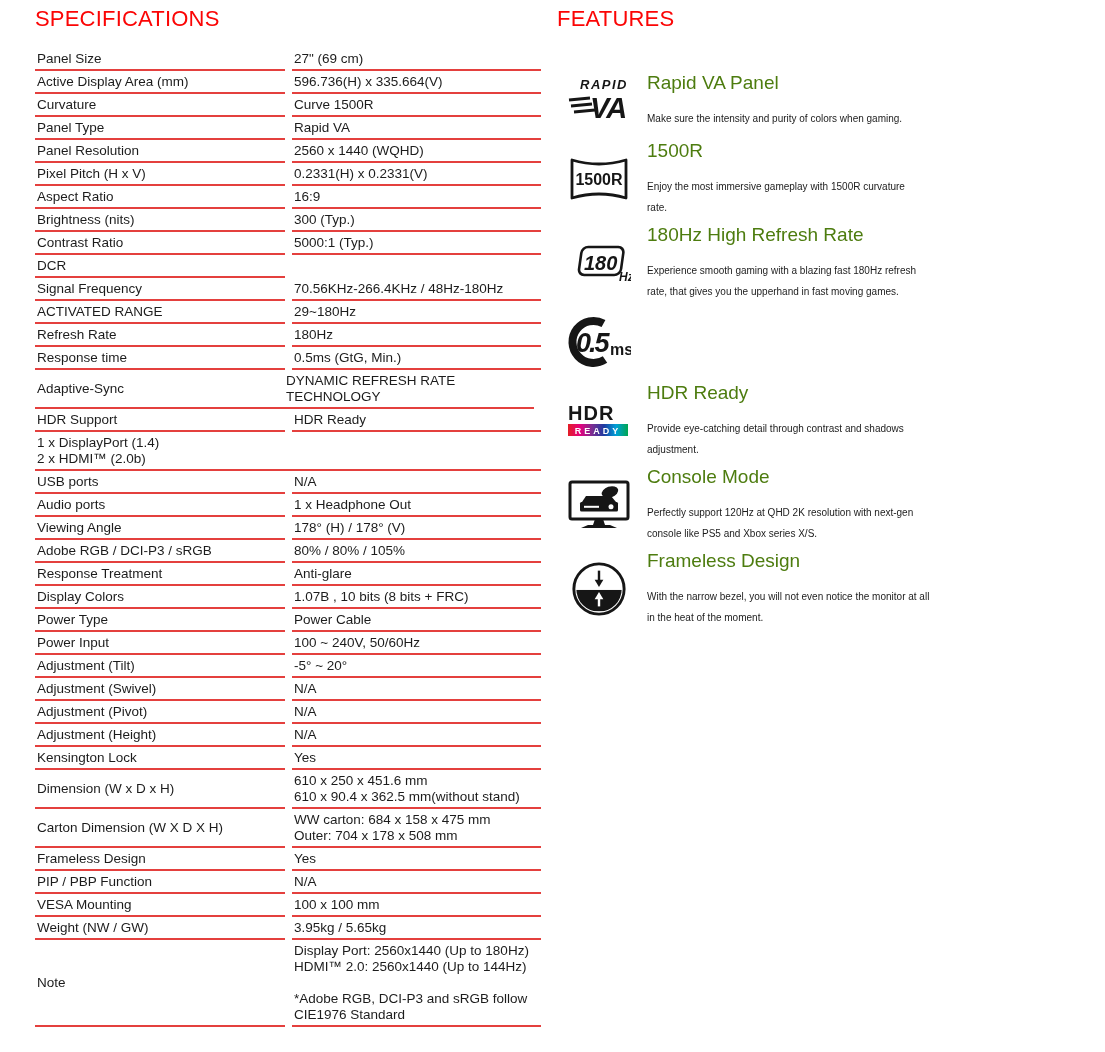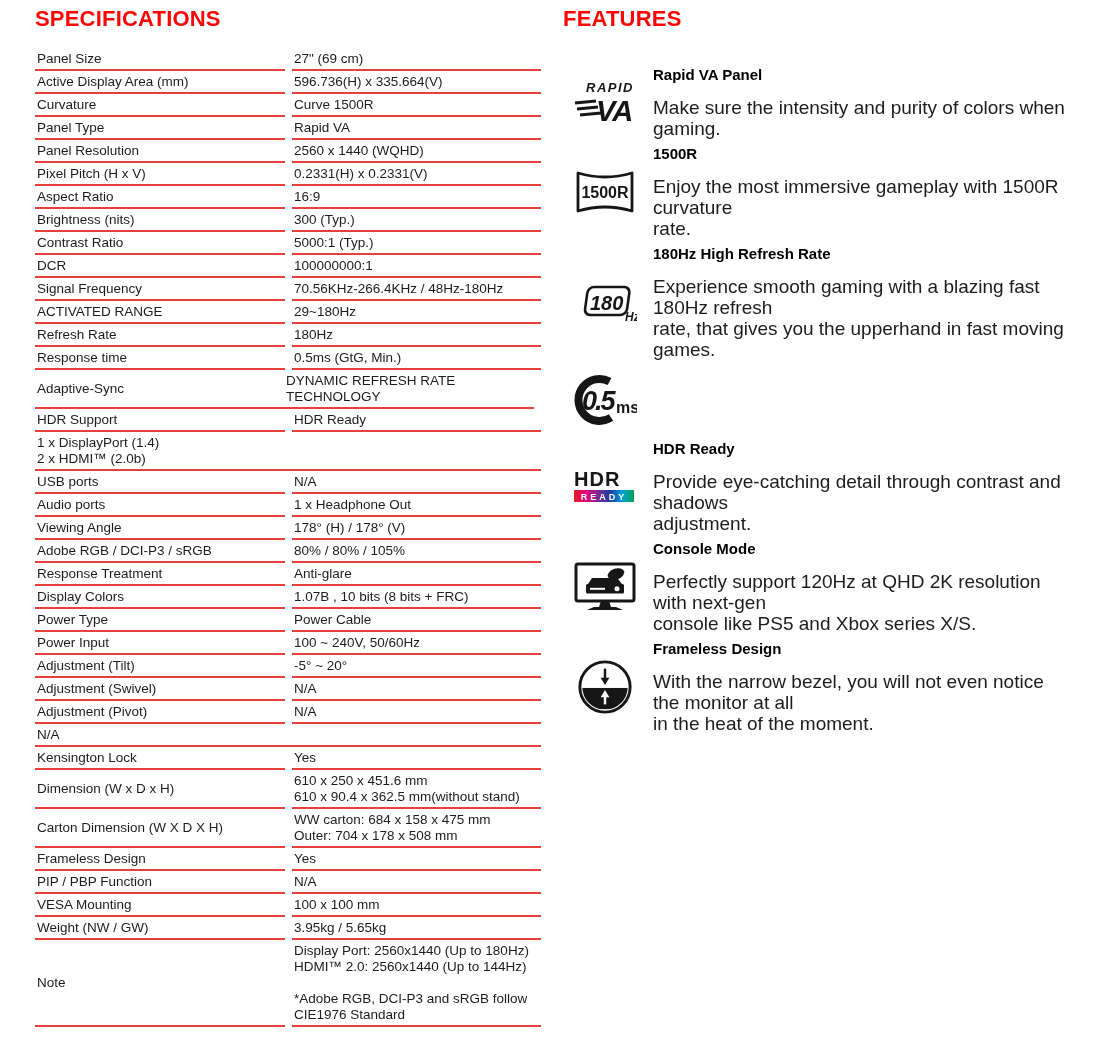--- a/index.html
+++ b/index.html
@@ -3,45 +3,45 @@
 <meta charset="utf-8">
 <style>
   html,body{margin:0;padding:0;}
   body{
     width:1105px;height:1052px;background:#ffffff;
     font-family:"Liberation Sans",sans-serif;color:#1c1c1c;
     overflow:hidden;
   }
   .page{display:flex;}
   .col-left{margin-left:35px;width:506px;flex:0 0 auto;}
-  .col-right{margin-left:22px;flex:1;padding-right:30px;}
+  .col-right{margin-left:16px;flex:1;padding-right:30px;}
   .section-title{
-    font-size:22px;font-weight:bold;color:#fb0505;
+    font-size:22px;font-weight:normal;color:#fb0505;
     margin:6px 0 0 0;letter-spacing:0.2px;
   }
   
   .spec-table{margin-top:16px;}
   .spec-row{display:flex;align-items:stretch;}
   .spec-cell{
     border-bottom:2px solid #e4403e;
     display:flex;align-items:center;
     padding:2.5px 2px;font-size:13.5px;line-height:16px;
     white-space:pre-line;min-height:16px;
   }
   .spec-label{width:246px;margin-right:7px;font-weight:normal;}
   .spec-value{flex:1;}
   
   .features{margin-top:34px;}
   .feature{display:flex;align-items:center;margin-bottom:6px;min-height:68px;}
   .feature-icon{
     flex:0 0 64px;width:64px;margin-left:10px;margin-right:16px;
     display:flex;justify-content:center;align-items:flex-start;
   }
-  .feature-text h3{font-size:15px;font-weight:bold;margin:0 0 14px 0;color:#000000;}
-  .feature-text p{font-size:19px;margin:0;line-height:21px;white-space:pre-line;}
+  .feature-text h3{font-size:19px;font-weight:normal;margin:0 0 14px 0;color:#4d7c0f;}
+  .feature-text p{font-size:10px;margin:0;line-height:21px;white-space:pre-line;}
   svg{font-family:"Liberation Sans",sans-serif;}
   svg .ink{fill:#161616;}
   svg .stroke{stroke:#161616;fill:none;}
 </style>
 </head>
 <body>
 
 <div class="page">
 
   <div class="col-left">
@@ -78,21 +78,20 @@
         <div class="spec-row">
           <div class="spec-cell spec-label">Brightness (nits)</div>
           <div class="spec-cell spec-value">300 (Typ.)</div>
         </div>
         <div class="spec-row">
           <div class="spec-cell spec-label">Contrast Ratio</div>
           <div class="spec-cell spec-value">5000:1 (Typ.)</div>
         </div>
         <div class="spec-row">
           <div class="spec-cell spec-label">DCR</div>
-          <div class="spec-cell spec-value">100000000:1</div>
         </div>
         <div class="spec-row">
           <div class="spec-cell spec-label">Signal Frequency</div>
           <div class="spec-cell spec-value">70.56KHz-266.4KHz / 48Hz-180Hz</div>
         </div>
         <div class="spec-row">
           <div class="spec-cell spec-label">ACTIVATED RANGE</div>
           <div class="spec-cell spec-value">29~180Hz</div>
         </div>
         <div class="spec-row">
@@ -154,20 +153,21 @@
         </div>
         <div class="spec-row">
           <div class="spec-cell spec-label">Adjustment (Swivel)</div>
           <div class="spec-cell spec-value">N/A</div>
         </div>
         <div class="spec-row">
           <div class="spec-cell spec-label">Adjustment (Pivot)</div>
           <div class="spec-cell spec-value">N/A</div>
         </div>
         <div class="spec-row">
+          <div class="spec-cell spec-label">Adjustment (Height)</div>
           <div class="spec-cell spec-value">N/A</div>
         </div>
         <div class="spec-row">
           <div class="spec-cell spec-label">Kensington Lock</div>
           <div class="spec-cell spec-value">Yes</div>
         </div>
         <div class="spec-row">
           <div class="spec-cell spec-label">Dimension (W x D x H)</div>
           <div class="spec-cell spec-value">610 x 250 x 451.6 mm
 610 x 90.4 x 362.5 mm(without stand)</div>

